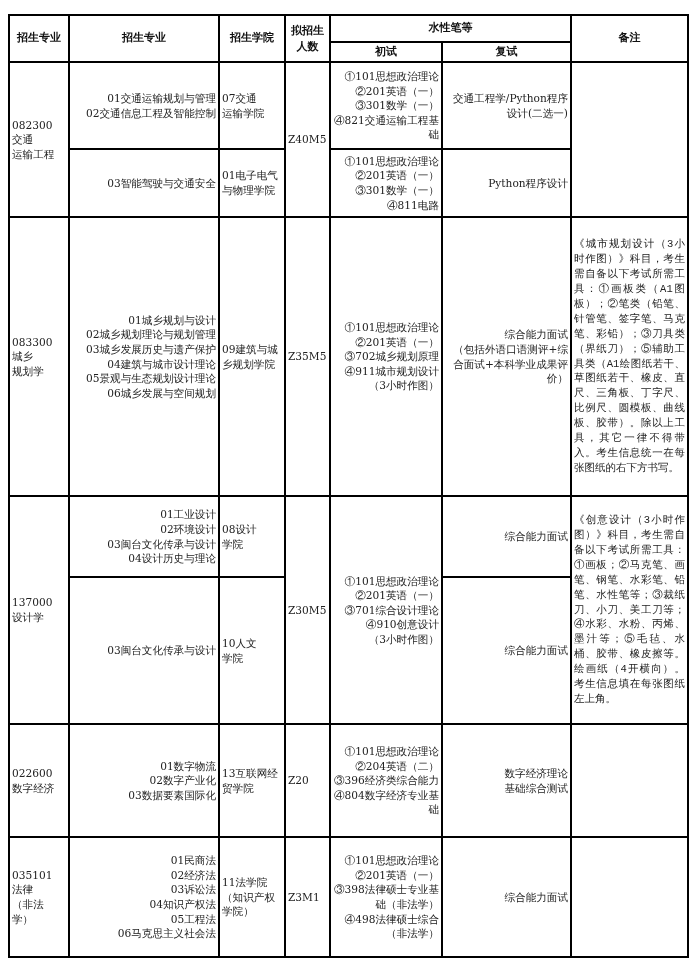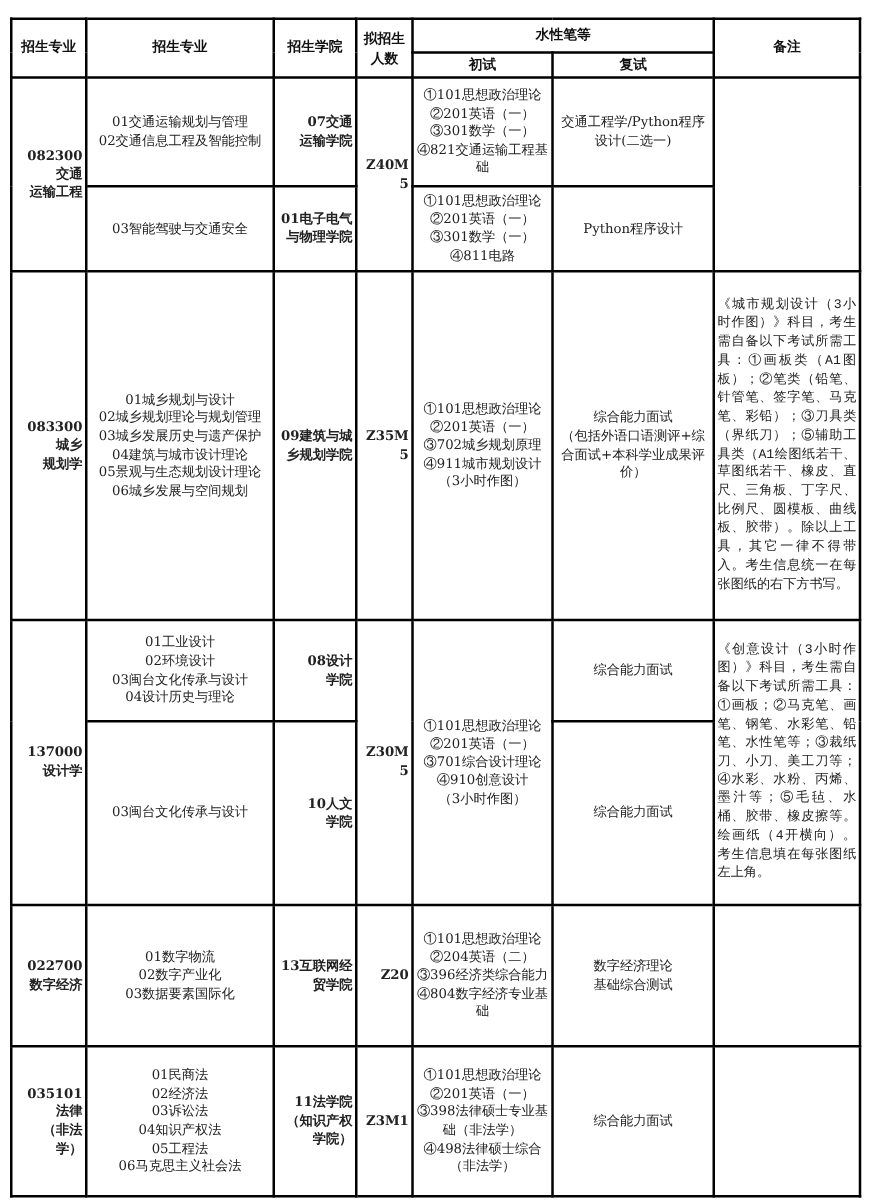--- a/index.html
+++ b/index.html
@@ -8,22 +8,22 @@
   table.admissions {
     position:absolute; left:8px; top:14px;
     border-collapse:collapse; table-layout:fixed;
     width:679px; font-size:10.6px; line-height:14.6px;padding-left:32px;
   }
   table.admissions td, table.admissions th {
     border:2px solid #000; padding:1px 2px; vertical-align:middle;
     overflow:hidden; word-break:break-all;
   }
   th { font-family:"DejaVu Sans","Liberation Sans",sans-serif; font-weight:bold; font-size:11px; text-align:center; color:#111; }
-  .c { text-align:right;font-weight:bold; }
-  .l { text-align:center; }
+  .c { text-align:left; }
+  .l { text-align:right; }
   .ml { white-space:pre-line; }
   .notes { font-size:10.5px; line-height:14.9px; padding:1px 2px; text-align:justify;font-family:Liberation Mono, monospace; }
 </style>
 </head>
 <body>
 
 <table class="admissions">
   <colgroup>
     <col style="width:60px">
       <col style="width:150px">
@@ -118,21 +118,21 @@
       <td rowspan="2" class="notes">《创意设计（3小时作图）》科目，考生需自备以下考试所需工具：①画板；②马克笔、画笔、钢笔、水彩笔、铅笔、水性笔等；③裁纸刀、小刀、美工刀等；④水彩、水粉、丙烯、墨汁等；⑤毛毡、水桶、胶带、橡皮擦等。绘画纸（4开横向）。考生信息填在每张图纸左上角。</td>
     </tr>
     <tr style="height:147px">
       <td class="l ml">03闽台文化传承与设计</td>
       <td class="c ml">10人文
 学院</td>
       <td class="l">综合能力面试</td>
     </tr>
 
     <tr style="height:113px">
-      <td class="c ml">022700
+      <td class="c ml">022600
 数字经济</td>
       <td class="l ml">01数字物流
 02数字产业化
 03数据要素国际化</td>
       <td class="c">13互联网经贸学院</td>
       <td class="c">Z20</td>
       <td class="l ml">①101思想政治理论
 ②204英语（二）
 ③396经济类综合能力
 ④804数字经济专业基础</td>

